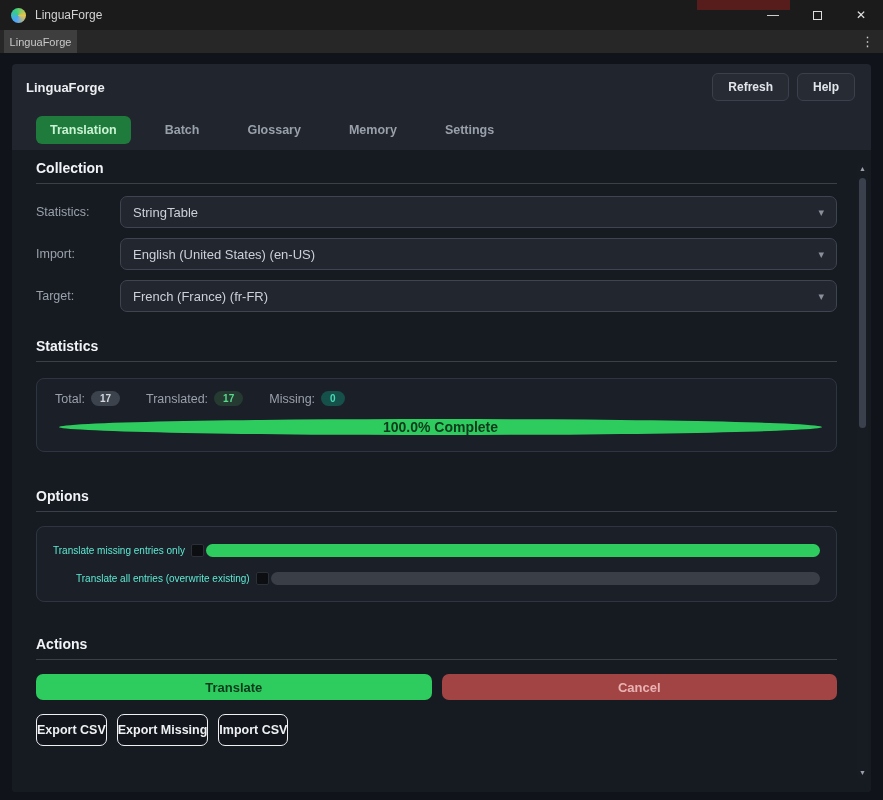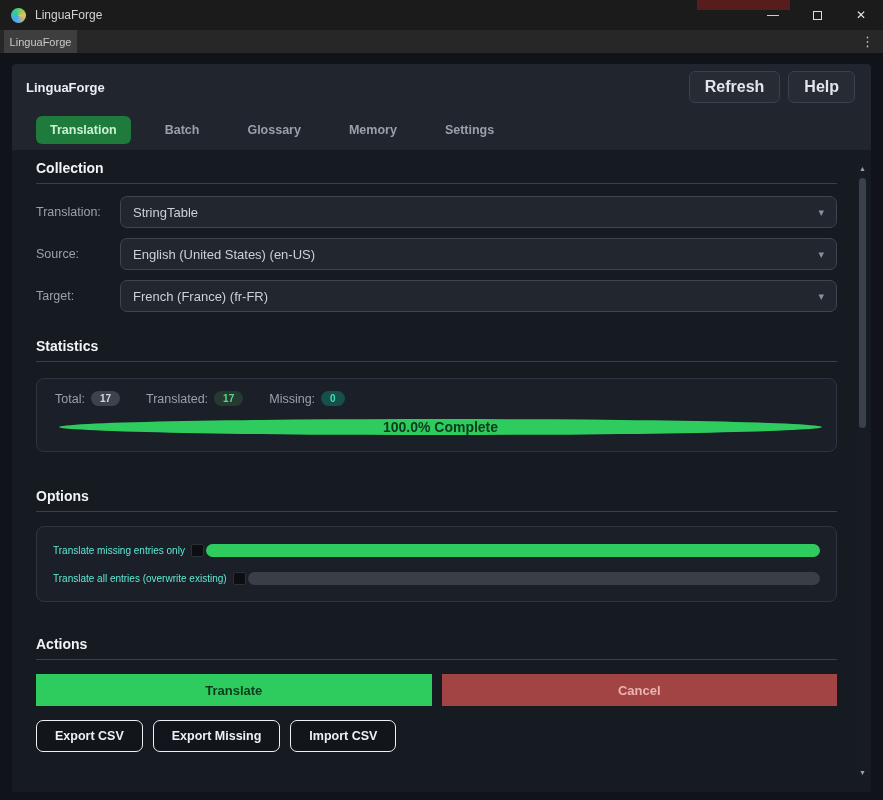--- a/index.html
+++ b/index.html
@@ -22,21 +22,21 @@
   .docktab { margin-left:4px; width:73px; background:#3e3e3e; color:#c9c9c9; font-size:11px; display:flex; align-items:center; justify-content:center; }
   .dock-menu { position:absolute; right:5px; top:0; height:100%; display:flex; align-items:center; color:#d0d0d0; font-size:13px; padding:0 4px; }
 
   
   .main { position:absolute; top:53px; left:0; right:0; bottom:0; background:#101319; }
   .panel { position:absolute; left:12px; right:12px; top:11px; bottom:8px; background:var(--panel-bg,#20252e);
            border-radius:4px; overflow:hidden; display:flex; flex-direction:column; }
   .panel-header { height:46px; display:flex; align-items:center; padding:0 16px 0 14px; flex:0 0 46px; }
   .panel-title { font-size:13px; font-weight:700; color:#eceef1; }
   .header-buttons { margin-left:auto; display:flex; gap:8px; }
-  .hbtn { background:#262b34; border:1px solid #3b414c; color:#e2e5ea; font-size:16px; font-weight:600;
+  .hbtn { background:#262b34; border:1px solid #3b414c; color:#e2e5ea; font-size:12px; font-weight:600;
           padding:6px 15px; border-radius:6px; font-family:inherit; cursor:default; }
 
   .tabs { height:40px; display:flex; align-items:center; padding:0 24px; gap:20px; flex:0 0 40px; }
   .tab { padding:7px 14px; font-size:12.5px; color:#99a0a9; border-radius:6px; font-weight:600; cursor:default; }
   .tab.on { background:var(--tab-active-bg,#1e7b3c); color:var(--tab-active-text,#c9f2d3); }
 
   .content { flex:1; background:var(--content-bg,#161b22); position:relative; padding:10px 34px 18px 24px; overflow:hidden; }
 
   .section-title { font-size:14px; font-weight:700; color:#f1f3f6; padding-bottom:7px;
                    border-bottom:1px solid var(--heading-rule,#3a4049); }
@@ -55,34 +55,34 @@
   .badge { padding:2px 9px; border-radius:10px; font-size:10px; font-weight:700; }
   .badge-total { background:#3d434d; color:#d3d7dd; }
   .badge-translated { background:#253b31; color:#57d98e; }
   .badge-missing { background:#15504a; color:#46dcb6; }
   .progress { margin:13px 4px 2px; height:16px; border-radius:50%; background:var(--accent-green,#2ecc5e);
               display:flex; align-items:center; justify-content:center; }
   .progress span { font-size:14px; font-weight:700; color:var(--translate-text,#06290e); }
 
   .options-box { margin-top:14px; border:1px solid var(--box-border,#2f3540); background:#1a1f28; border-radius:8px; padding:12px 16px; }
   .opt-row { display:flex; align-items:center; height:22px; }
-  .opt-row + .opt-row { margin-top:6px; }
+  .opt-row + .opt-row { margin-top:6px;margin-left:23px; }
   .opt-label { color:#5eead4; font-size:10px; margin-right:6px; white-space:nowrap; }
   .knob { width:13px; height:13px; background:#0c0e12; border:1px solid #2a2f38; border-radius:2px; flex:0 0 13px; }
   .track { flex:1; height:13px; border-radius:7px; background:#3a3e46; margin-left:2px; }
   .track.on { background:var(--accent-green,#2ecc5e); }
 
   .action-row { margin-top:14px; display:flex; gap:10px; }
-  .btn-big { flex:1; height:32px; border-radius:0; border:none; font-size:13px; font-weight:700; font-family:inherit; cursor:default; }
+  .btn-big { flex:1; height:26px; border-radius:7px; border:none; font-size:13px; font-weight:700; font-family:inherit; cursor:default; }
   .btn-translate { background:var(--accent-green,#2ecc5e); color:var(--translate-text,#0d3a1c); }
   .btn-cancel { background:var(--cancel-bg,#a34444); color:var(--cancel-text,#e9b3b3); }
 
   .export-row { margin-top:14px; display:flex; gap:10px; }
   .btn-export { background:#12161c; border:1px solid #eef0f2; border-radius:7px; color:#eef0f3; font-weight:700;
-                font-size:12.5px; padding:8px 18px; font-family:inherit; cursor:default; }
+                font-size:12.5px; padding:8px 0; font-family:inherit; cursor:default; }
 
   .scrollbar { position:absolute; top:12px; bottom:12px; right:3px; width:11px; background:#171c23; border-radius:5px; }
   .sb-arrow { position:absolute; left:0; right:0; text-align:center; font-size:7px; color:#9aa1ab; height:10px; line-height:10px; }
   .sb-arrow.top { top:2px; } .sb-arrow.bottom { bottom:2px; }
   .sb-thumb { position:absolute; left:2px; width:7px; top:16px; height:250px; background:#3a414d; border-radius:4px; }
 </style>
 </head>
 <body>
 
 <div class="window">
@@ -121,29 +121,29 @@
         <div class="tab">Batch</div>
         <div class="tab">Glossary</div>
         <div class="tab">Memory</div>
         <div class="tab">Settings</div>
       </div>
 
       <div class="content">
 
         <div class="section-title">Collection</div>
         <div class="form-row">
-          <div class="form-label">Translation:</div>
+          <div class="form-label">Statistics:</div>
           <div class="select">
             <span>StringTable</span>
             <span class="caret">▾</span>
           </div>
         </div>
 
         <div class="form-row">
-          <div class="form-label">Source:</div>
+          <div class="form-label">Import:</div>
           <div class="select">
             <span>English (United States) (en-US)</span>
             <span class="caret">▾</span>
           </div>
         </div>
         <div class="form-row">
           <div class="form-label">Target:</div>
           <div class="select">
             <span>French (France) (fr-FR)</span>
             <span class="caret">▾</span>

